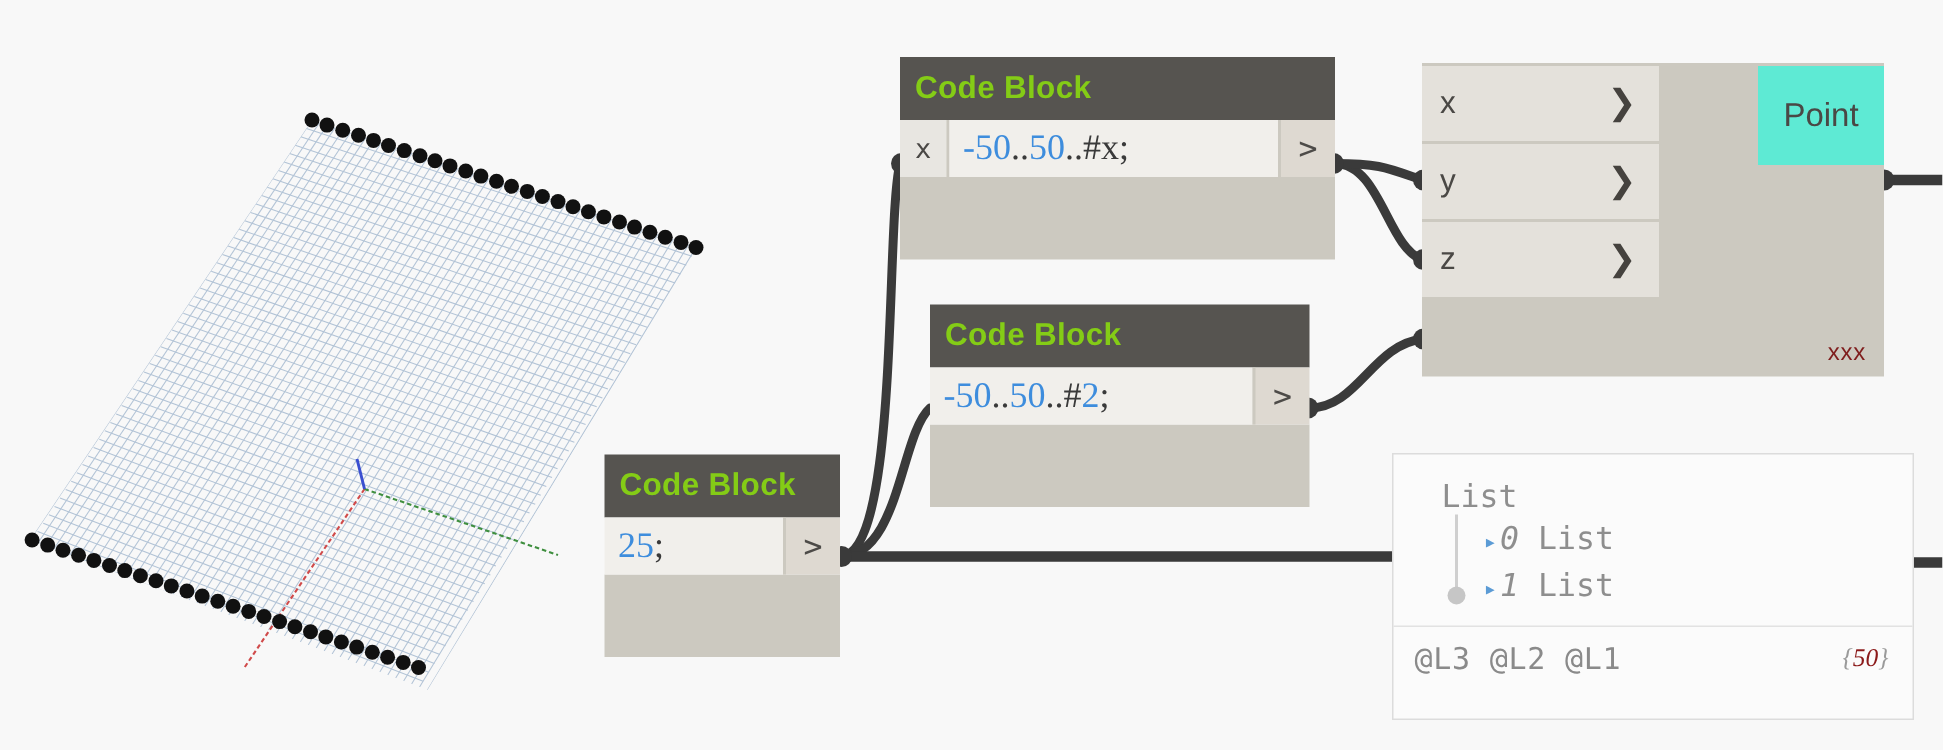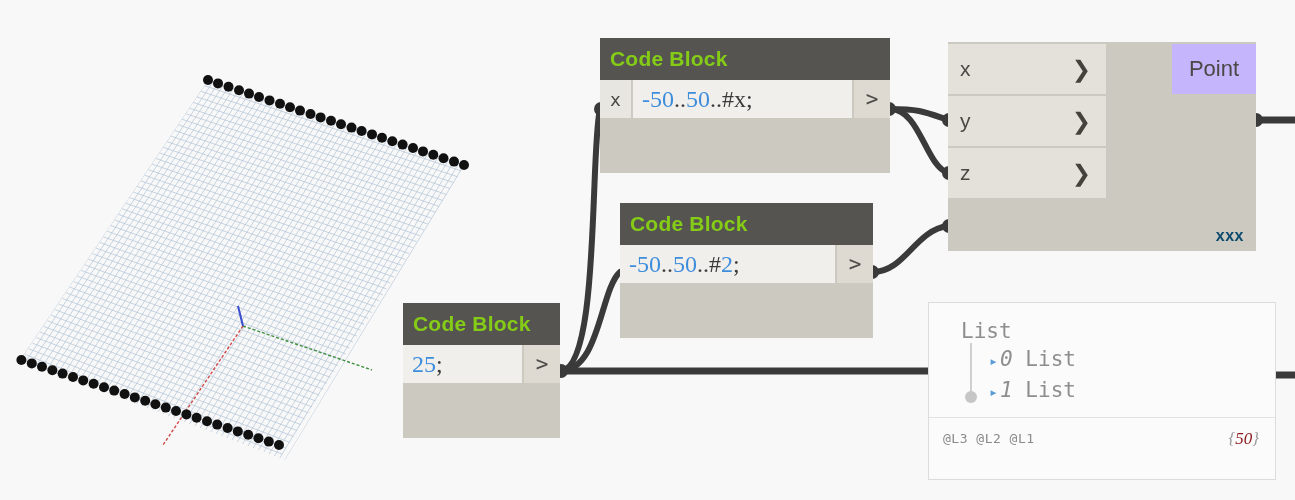--- a/index.html
+++ b/index.html
@@ -75,28 +75,28 @@
     font-family:"Liberation Sans",sans-serif;
   }
   .pbc-port .chev{
     position:absolute;right:15px;top:50%;transform:translateY(-50%);
     font-weight:bold;font-size:23px;color:#45423e;
     font-family:"DejaVu Sans",sans-serif;
   }
   .pbc-right{flex:1;position:relative;}
   .pbc-out{
     position:absolute;right:0;top:2px;
-    height:50px;width:84px;
-    background:#c4b5fd;
+    height:66px;width:84px;
+    background:#5eead4;
     display:flex;align-items:center;justify-content:center;
     font-size:22px;color:#4a4845;
   }
   .pbc-lacing{
     position:absolute;right:12px;bottom:6px;
-    font-size:16px;font-weight:bold;color:#0c4a6e;
+    font-size:16px;font-weight:normal;color:#7f1d1d;
     letter-spacing:.5px;
   }
 
   
   .watch{
     position:absolute;
     background:#fbfbfb;
     border:1px solid #dcdcdc;
     box-sizing:border-box;
   }
@@ -118,21 +118,21 @@
     border-radius:50%;background:#c6c6c6;
   }
   .watch-foot{
     border-top:1px solid #e2e2e2;
     height:41px;
     display:flex;align-items:center;justify-content:space-between;
     padding:0 16px 0 14px;
   }
   .watch-foot .lvl{
     font-family:"DejaVu Sans Mono", monospace;
-    font-size:13px;color:#8a8a8a;letter-spacing:.5px;
+    font-size:20px;color:#8a8a8a;letter-spacing:.5px;
   }
   .watch-foot .cnt{
     font-family:"Liberation Serif", serif;
     font-style:italic;font-size:17px;color:#9a9a9a;
   }
   .watch-foot .cnt b{color:#8b1a1a;font-weight:normal;}
 </style>
 </head>
 <body>
 

